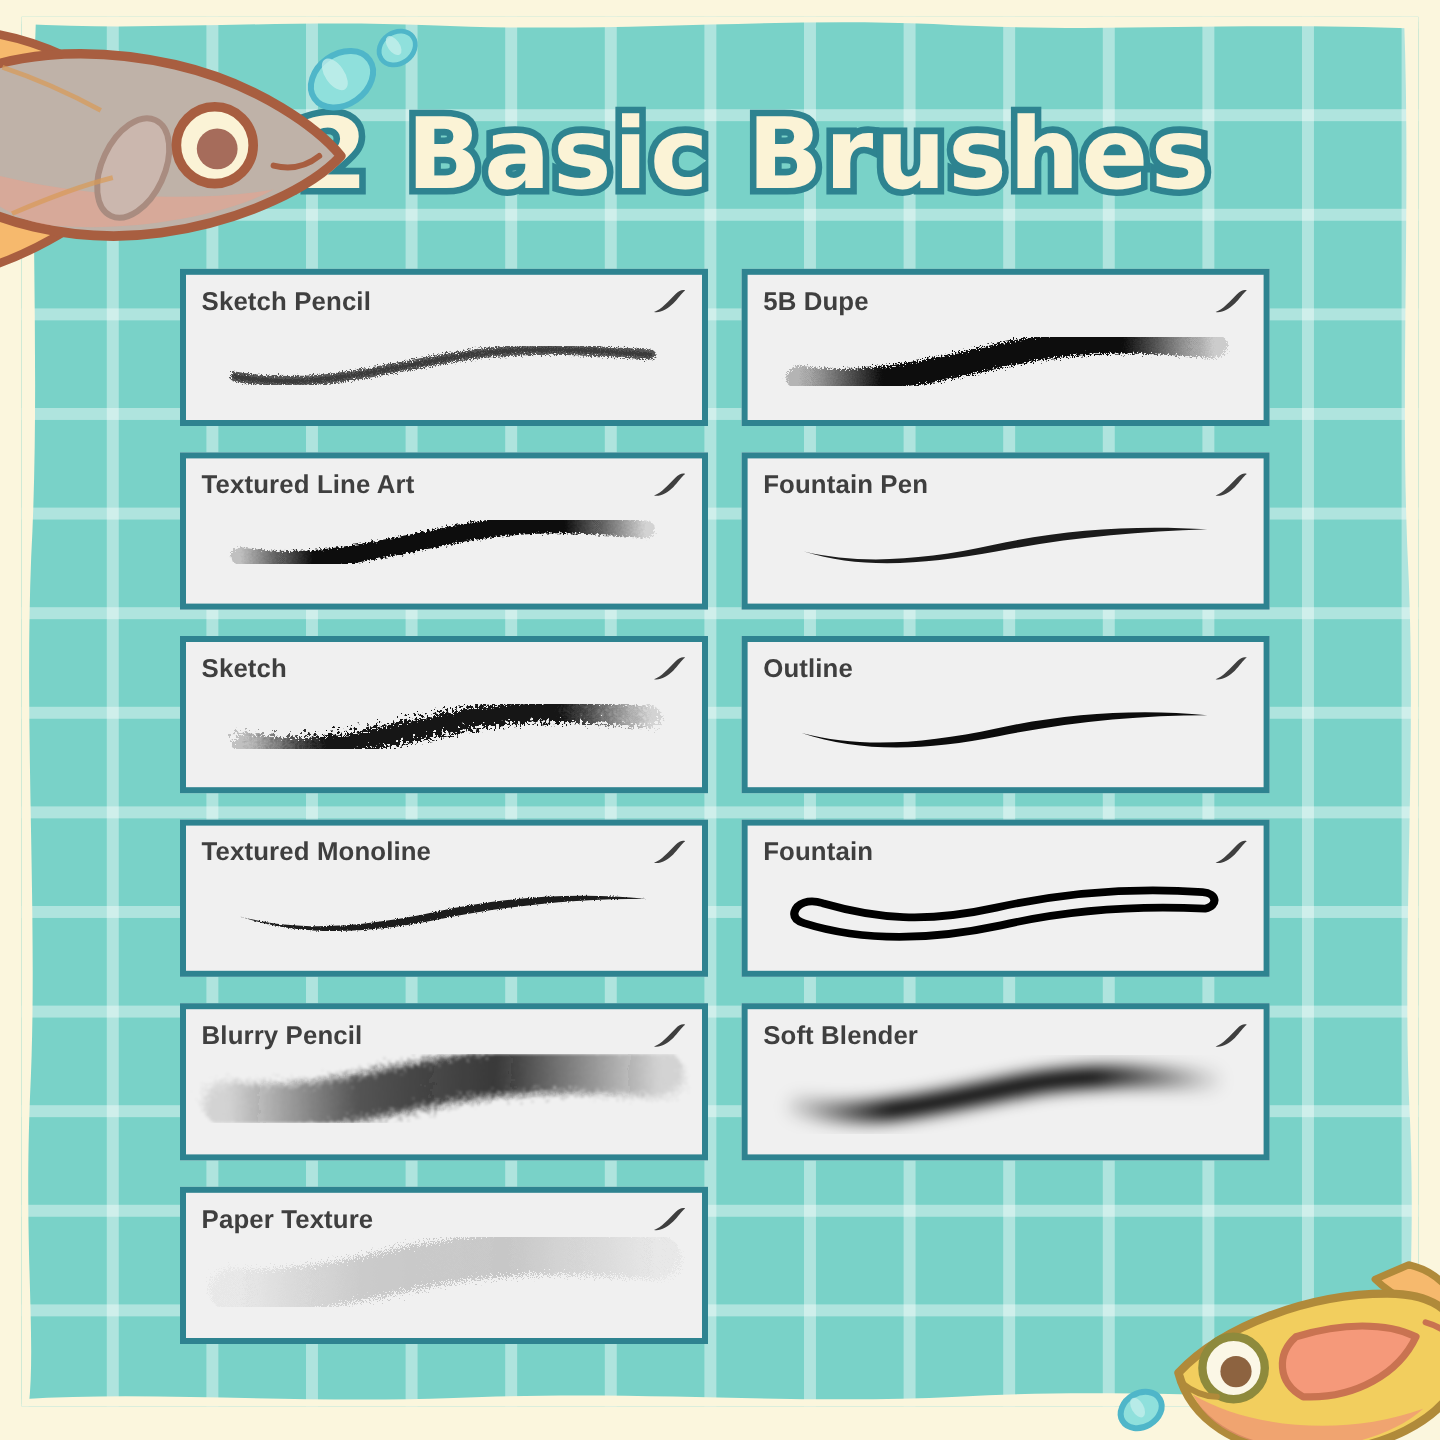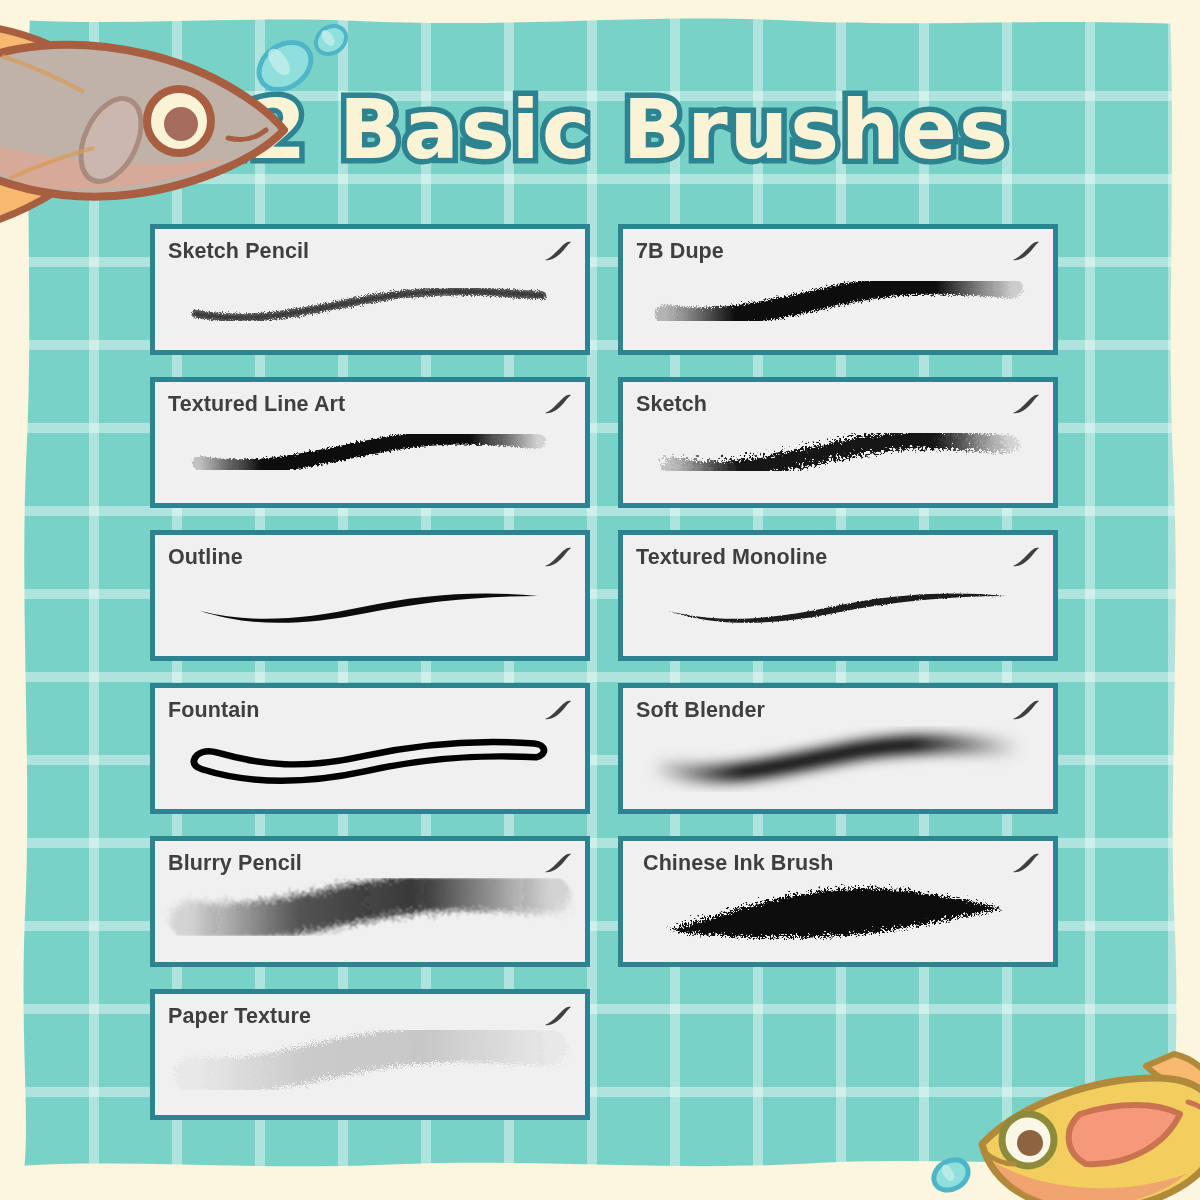--- a/index.html
+++ b/index.html
@@ -171,21 +171,21 @@
           <path d="M42,92 C110,104 160,86 230,74 C300,62 360,70 396,72" stroke="#3A3A3A" stroke-width="9" fill="none" stroke-linecap="round" filter="url(#g1)" opacity=".85"></path>
           <path d="M42,92 C110,104 160,86 230,74 C300,62 360,70 396,72" stroke="#222" stroke-width="4" fill="none" stroke-linecap="round" filter="url(#g1)" opacity=".5"></path>
         </svg>
       </div>
       <svg class="brush-icon" viewBox="0 0 30 24">
         <path d="M2,20 C8,18 14,11 20,5 C23,2 26,1 28,2 C25,4 22,9 18,13 C13,18 7,21 2,20 Z" fill="#3F3F3F"></path>
       </svg>
     </div>
 
     <div class="card">
-      <div class="card-label">7B Dupe</div>
+      <div class="card-label">5B Dupe</div>
       <div class="stroke-area">
         <svg viewBox="0 0 440 131" preserveAspectRatio="none">
           <defs>
             <filter id="g2">
                 <feTurbulence type="fractalNoise" baseFrequency="0.75" numOctaves="4" result="n"></feTurbulence>
               <feDisplacementMap in="SourceGraphic" in2="n" scale="9"></feDisplacementMap>
               </filter>
             <linearGradient id="fade2" x1="0" x2="1">
               <stop offset="0" stop-color="#111" stop-opacity=".25"></stop>
               <stop offset=".2" stop-color="#111" stop-opacity="1"></stop>
@@ -218,20 +218,32 @@
             </linearGradient>
           </defs>
           <path d="M46,88 C110,100 170,80 242,66 C310,54 360,62 392,64" stroke="url(#fade3)" stroke-width="16" fill="none" stroke-linecap="round" filter="url(#g3)"></path>
         </svg>
       </div>
       <svg class="brush-icon" viewBox="0 0 30 24">
         <path d="M2,20 C8,18 14,11 20,5 C23,2 26,1 28,2 C25,4 22,9 18,13 C13,18 7,21 2,20 Z" fill="#3F3F3F"></path>
       </svg>
     </div>
 
+    <div class="card">
+      <div class="card-label">Fountain Pen</div>
+      <div class="stroke-area">
+        <svg viewBox="0 0 440 131" preserveAspectRatio="none">
+          <path d="M48,84 C96,96 150,92 210,78 C270,64 330,60 392,64
+                   C330,66 272,72 212,84 C150,96 96,100 48,84 Z" fill="#1B1B1B"></path>
+        </svg>
+      </div>
+      <svg class="brush-icon" viewBox="0 0 30 24">
+        <path d="M2,20 C8,18 14,11 20,5 C23,2 26,1 28,2 C25,4 22,9 18,13 C13,18 7,21 2,20 Z" fill="#3F3F3F"></path>
+      </svg>
+    </div>
 
     <div class="card">
       <div class="card-label">Sketch</div>
       <div class="stroke-area">
         <svg viewBox="0 0 440 131" preserveAspectRatio="none">
           <defs>
             <filter id="g5">
                 <feTurbulence type="turbulence" baseFrequency="0.28" numOctaves="5" result="n"></feTurbulence>
               <feDisplacementMap in="SourceGraphic" in2="n" scale="16"></feDisplacementMap>
               </filter>
@@ -283,43 +295,20 @@
     </div>
 
     <div class="card">
       <div class="card-label">Fountain</div>
       <div class="stroke-area">
         <svg viewBox="0 0 440 131" preserveAspectRatio="none">
           <path d="M40,78 C42,70 52,66 64,70 C110,84 152,88 212,74
                    C272,60 334,56 388,60 C400,61 402,72 390,75
                    C334,72 274,76 216,90 C154,104 96,104 48,88
                    C42,86 39,83 40,78 Z" fill="none" stroke="#000" stroke-width="7" stroke-linejoin="round"></path>
-        </svg>
-      </div>
-      <svg class="brush-icon" viewBox="0 0 30 24">
-        <path d="M2,20 C8,18 14,11 20,5 C23,2 26,1 28,2 C25,4 22,9 18,13 C13,18 7,21 2,20 Z" fill="#3F3F3F"></path>
-      </svg>
-    </div>
-
-    <div class="card">
-      <div class="card-label">Soft Blender</div>
-      <div class="stroke-area">
-        <svg viewBox="0 0 440 131" preserveAspectRatio="none">
-          <defs>
-            <filter id="g9" x="-20%" y="-60%" width="140%" height="220%">
-              <feGaussianBlur stdDeviation="7"></feGaussianBlur>
-            </filter>
-            <linearGradient id="fade9" x1="0" x2="1">
-              <stop offset="0" stop-color="#000" stop-opacity=".15"></stop>
-              <stop offset=".22" stop-color="#000" stop-opacity="1"></stop>
-              <stop offset=".72" stop-color="#000" stop-opacity="1"></stop>
-              <stop offset="1" stop-color="#000" stop-opacity=".1"></stop>
-            </linearGradient>
-          </defs>
-          <path d="M44,88 C108,102 166,82 238,68 C304,56 358,62 394,64" stroke="url(#fade9)" stroke-width="19" fill="none" stroke-linecap="round" filter="url(#g9)"></path>
         </svg>
       </div>
       <svg class="brush-icon" viewBox="0 0 30 24">
         <path d="M2,20 C8,18 14,11 20,5 C23,2 26,1 28,2 C25,4 22,9 18,13 C13,18 7,21 2,20 Z" fill="#3F3F3F"></path>
       </svg>
     </div>
 
     <div class="card">
       <div class="card-label">Blurry Pencil</div>
       <div class="stroke-area">
@@ -338,38 +327,43 @@
             </linearGradient>
           </defs>
           <path d="M36,86 C110,96 170,72 244,60 C310,50 364,56 404,58" stroke="url(#fade10)" stroke-width="42" fill="none" stroke-linecap="round" filter="url(#g10)"></path>
         </svg>
       </div>
       <svg class="brush-icon" viewBox="0 0 30 24">
         <path d="M2,20 C8,18 14,11 20,5 C23,2 26,1 28,2 C25,4 22,9 18,13 C13,18 7,21 2,20 Z" fill="#3F3F3F"></path>
       </svg>
     </div>
 
-    <div class="card indent">
-      <div class="card-label">Chinese Ink Brush</div>
-      <div class="stroke-area">
-        <svg viewBox="0 0 440 131" preserveAspectRatio="none">
-          <defs>
-            <filter id="g11">
-                <feTurbulence type="turbulence" baseFrequency="0.35" numOctaves="5" result="n"></feTurbulence>
-              <feDisplacementMap in="SourceGraphic" in2="n" scale="14"></feDisplacementMap>
-              </filter>
-          </defs>
-          <path d="M44,94 C90,80 150,56 214,50 C280,44 340,60 386,70
-                   C340,80 280,96 216,100 C152,104 90,102 44,94 Z" fill="#0D0D0D" filter="url(#g11)"></path>
-        </svg>
-      </div>
-      <svg class="brush-icon" viewBox="0 0 30 24">
-        <path d="M2,20 C8,18 14,11 20,5 C23,2 26,1 28,2 C25,4 22,9 18,13 C13,18 7,21 2,20 Z" fill="#3F3F3F"></path>
-      </svg>
-    </div>
+    <div class="card">
+      <div class="card-label">Soft Blender</div>
+      <div class="stroke-area">
+        <svg viewBox="0 0 440 131" preserveAspectRatio="none">
+          <defs>
+            <filter id="g9" x="-20%" y="-60%" width="140%" height="220%">
+              <feGaussianBlur stdDeviation="7"></feGaussianBlur>
+            </filter>
+            <linearGradient id="fade9" x1="0" x2="1">
+              <stop offset="0" stop-color="#000" stop-opacity=".15"></stop>
+              <stop offset=".22" stop-color="#000" stop-opacity="1"></stop>
+              <stop offset=".72" stop-color="#000" stop-opacity="1"></stop>
+              <stop offset="1" stop-color="#000" stop-opacity=".1"></stop>
+            </linearGradient>
+          </defs>
+          <path d="M44,88 C108,102 166,82 238,68 C304,56 358,62 394,64" stroke="url(#fade9)" stroke-width="19" fill="none" stroke-linecap="round" filter="url(#g9)"></path>
+        </svg>
+      </div>
+      <svg class="brush-icon" viewBox="0 0 30 24">
+        <path d="M2,20 C8,18 14,11 20,5 C23,2 26,1 28,2 C25,4 22,9 18,13 C13,18 7,21 2,20 Z" fill="#3F3F3F"></path>
+      </svg>
+    </div>
+
 
     <div class="card">
       <div class="card-label">Paper Texture</div>
       <div class="stroke-area">
         <svg viewBox="0 0 440 131" preserveAspectRatio="none">
           <defs>
             <filter id="g12" x="-10%" y="-40%" width="120%" height="180%">
               <feTurbulence type="fractalNoise" baseFrequency="1.4" numOctaves="4" result="n"></feTurbulence>
               <feDisplacementMap in="SourceGraphic" in2="n" scale="18"></feDisplacementMap>
             </filter>

